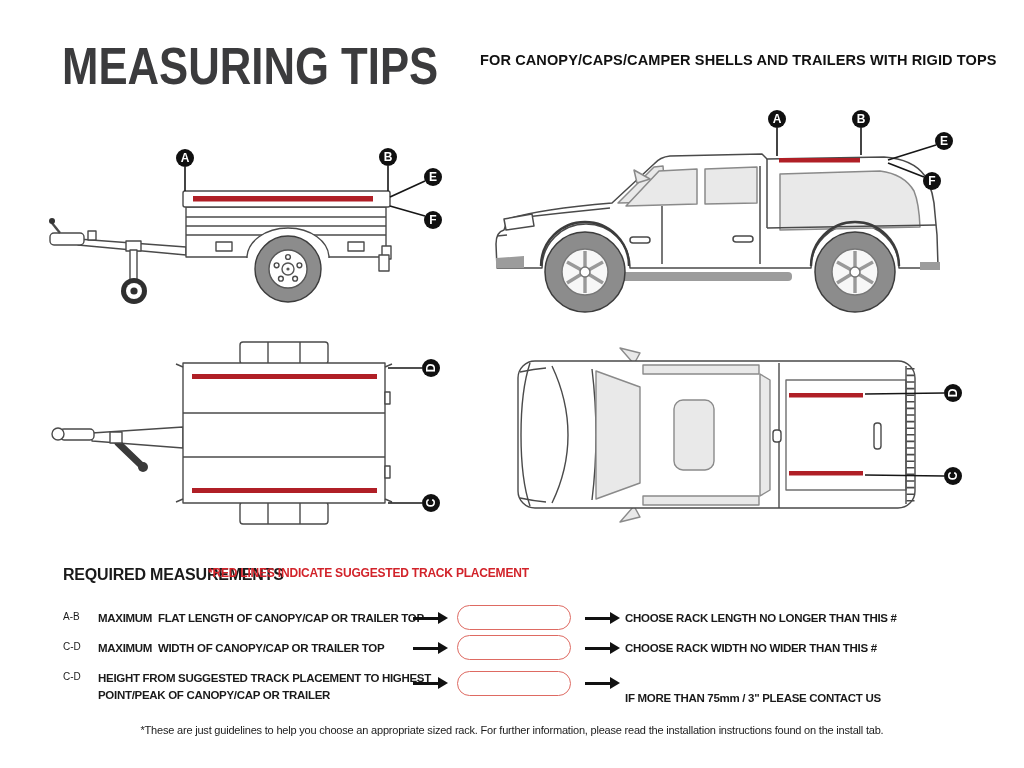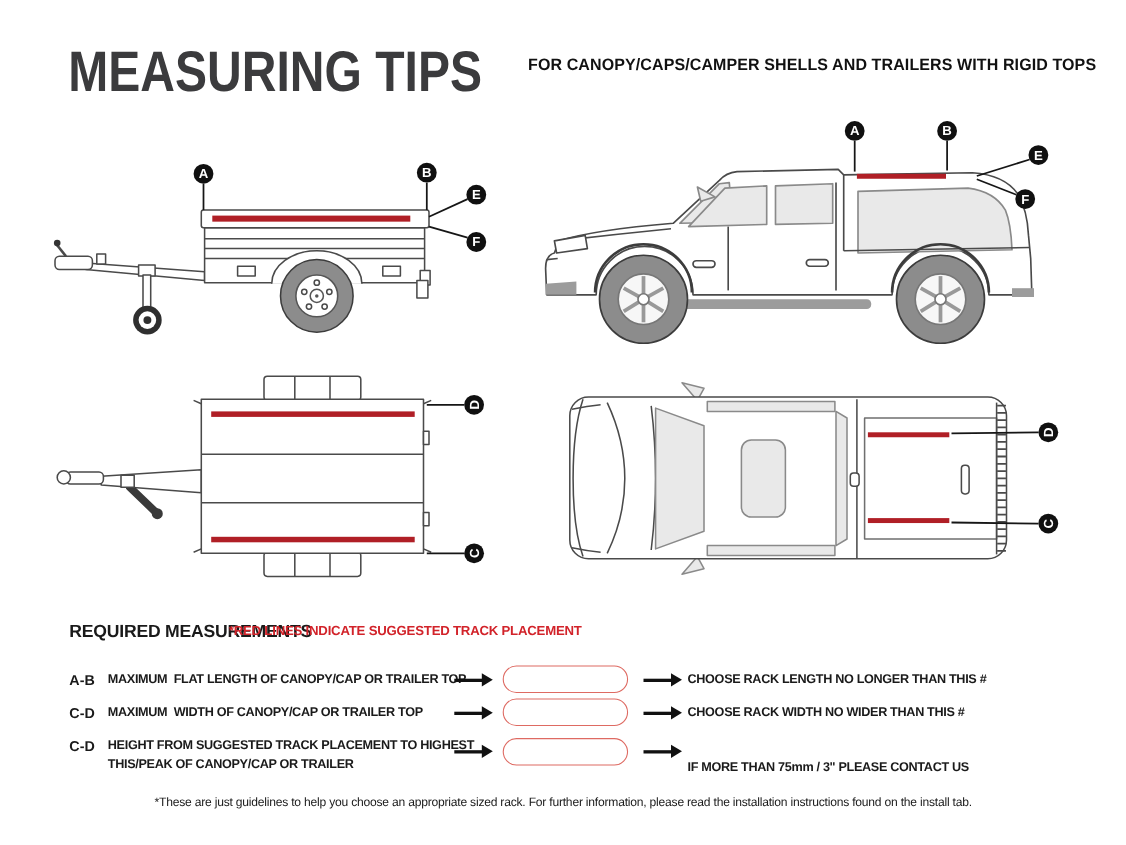--- a/index.html
+++ b/index.html
@@ -11,21 +11,21 @@
   .subtitle{position:absolute;left:480px;top:51px;font-size:15px;font-weight:700;color:#111;
             letter-spacing:.1px;transform:scaleX(.97);transform-origin:left top;white-space:pre;}
 
   .marker{position:absolute;width:18px;height:18px;border-radius:50%;background:#101010;color:#fff;
           font-size:12px;font-weight:700;display:flex;align-items:center;justify-content:center;line-height:1;}
   .marker.rot{transform:rotate(-90deg);}
 
   .legend-label{position:absolute;left:63px;top:566px;font-size:16px;font-weight:700;letter-spacing:-0.2px;white-space:pre;}
   .legend-note{position:absolute;left:208px;top:566px;font-size:12px;font-weight:700;color:#d2232a;letter-spacing:-0.2px;white-space:pre;text-align:right;}
 
-  .code{position:absolute;font-size:13px;font-weight:700;letter-spacing:0px;white-space:pre;}
+  .code{position:absolute;font-size:10px;font-weight:400;letter-spacing:0px;white-space:pre;}
   .rowtext{position:absolute;font-size:11.5px;font-weight:700;letter-spacing:-0.3px;white-space:pre;}
   .result{position:absolute;font-size:11.5px;font-weight:700;letter-spacing:-0.3px;white-space:pre;text-align:center;}
 
   .arrow{position:absolute;width:26px;height:2.6px;background:#111;}
   .arrow::after{content:"";position:absolute;right:-9px;top:50%;transform:translateY(-50%);
                 width:0;height:0;border-left:10px solid #111;border-top:6px solid transparent;border-bottom:6px solid transparent;}
 
   .capsule{position:absolute;width:114px;height:25px;border:1.6px solid #de6a62;border-radius:14px;background:#fff;box-sizing:border-box;}
 
   .footnote{position:absolute;left:0;top:724px;width:1024px;text-align:center;font-size:11px;font-weight:400;letter-spacing:-0.2px;}
@@ -249,21 +249,21 @@
 
   <div class="code" style="left:63px;top:641px">C-D</div>
   <div class="rowtext" style="left:98px;top:642px">MAXIMUM  WIDTH OF CANOPY/CAP OR TRAILER TOP</div>
   <span class="arrow" style="left:413px;top:647px"></span>
   <div class="capsule" style="left:457px;top:635px"></div>
   <span class="arrow" style="left:585px;top:647px"></span>
   <div class="result" style="left:625px;top:642px">CHOOSE RACK WIDTH NO WIDER THAN THIS #</div>
 
   <div class="code" style="left:63px;top:671px">C-D</div>
   <div class="rowtext" style="left:98px;top:672px">HEIGHT FROM SUGGESTED TRACK PLACEMENT TO HIGHEST</div>
-  <div class="rowtext" style="left:98px;top:689px">THIS/PEAK OF CANOPY/CAP OR TRAILER</div>
+  <div class="rowtext" style="left:98px;top:689px">POINT/PEAK OF CANOPY/CAP OR TRAILER</div>
   <span class="arrow" style="left:413px;top:682px"></span>
   <div class="capsule" style="left:457px;top:671px"></div>
   <span class="arrow" style="left:585px;top:682px"></span>
   <div class="result" style="left:625px;top:692px">IF MORE THAN 75mm / 3" PLEASE CONTACT US</div>
 
   <div class="footnote">*These are just guidelines to help you choose an appropriate sized rack. For further information, please read the installation instructions found on the install tab.</div>
 
 </div>
 
 </body></html>

